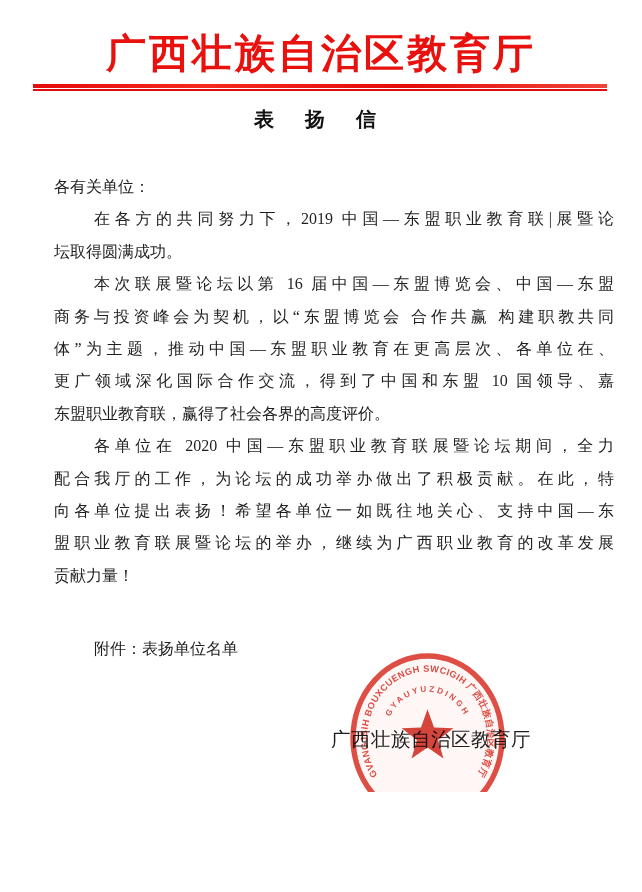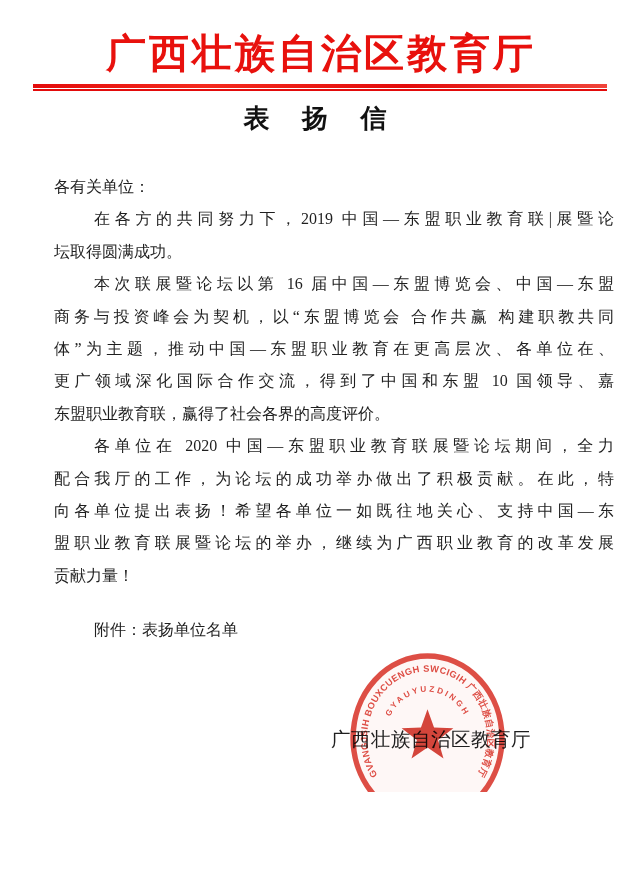--- a/index.html
+++ b/index.html
@@ -16,32 +16,32 @@
   }
   .rule{position:absolute; left:33px; width:574px;}
   .rule .thick{height:4.3px; background:linear-gradient(90deg,#e30b0b,#f52a1e 30%,#e30b0b 65%,#f0443a);}
   .rule .gap{height:1.2px; background:transparent;}
   .rule .thin{height:1.8px; background:#e30b0b;}
   .rule-top{top:84px;}
   .rule-bottom{top:841px;}
   
   .doc-title{
     position:absolute; top:103px; left:0; width:642px; text-align:center;
-    font-size:26px; line-height:32px; font-weight:bold; color:#111;
+    font-size:20px; line-height:32px; font-weight:bold; color:#111;
     letter-spacing:13px; padding-left:1px; box-sizing:border-box; white-space:nowrap;
   }
   
   .body-block{
     position:absolute; left:54px; top:171px; width:560px;
     font-size:16px; line-height:32.4px; color:#1f1f1f;
   }
   .bline{height:32.4px; overflow:hidden; text-align:left;}
   .bline.indent{text-indent:40px;}
   .bline.fill{text-align:justify; text-align-last:justify;}
-  .attachment{margin-top:22px; text-indent:40px; height:32.4px;}
+  .attachment{margin-top:41px; text-indent:40px; height:32.4px;}
   
   .sig-org{
     position:absolute; left:331px; top:724px; font-size:19.5px; line-height:32.4px;
     color:#1f1f1f; white-space:nowrap; letter-spacing:0.5px;
   }
   .sig-date{
     position:absolute; left:356px; top:758px; font-size:19.5px; line-height:32.4px;
     color:#000000; white-space:nowrap;margin-top:47px;
   }
   

